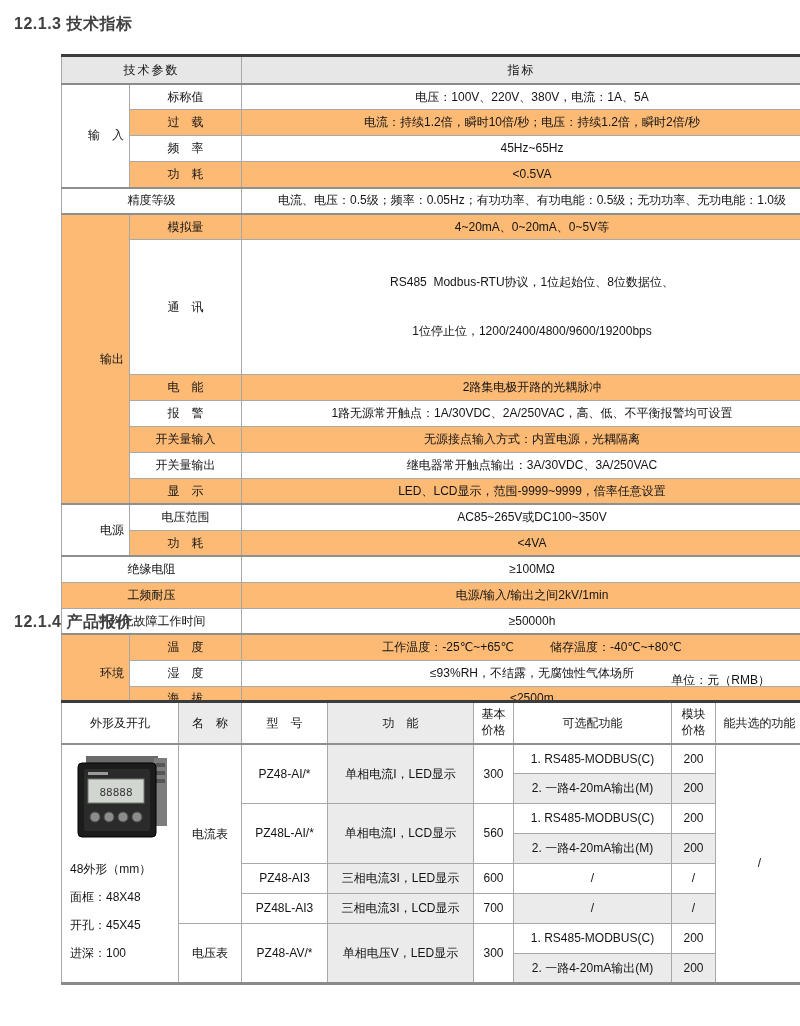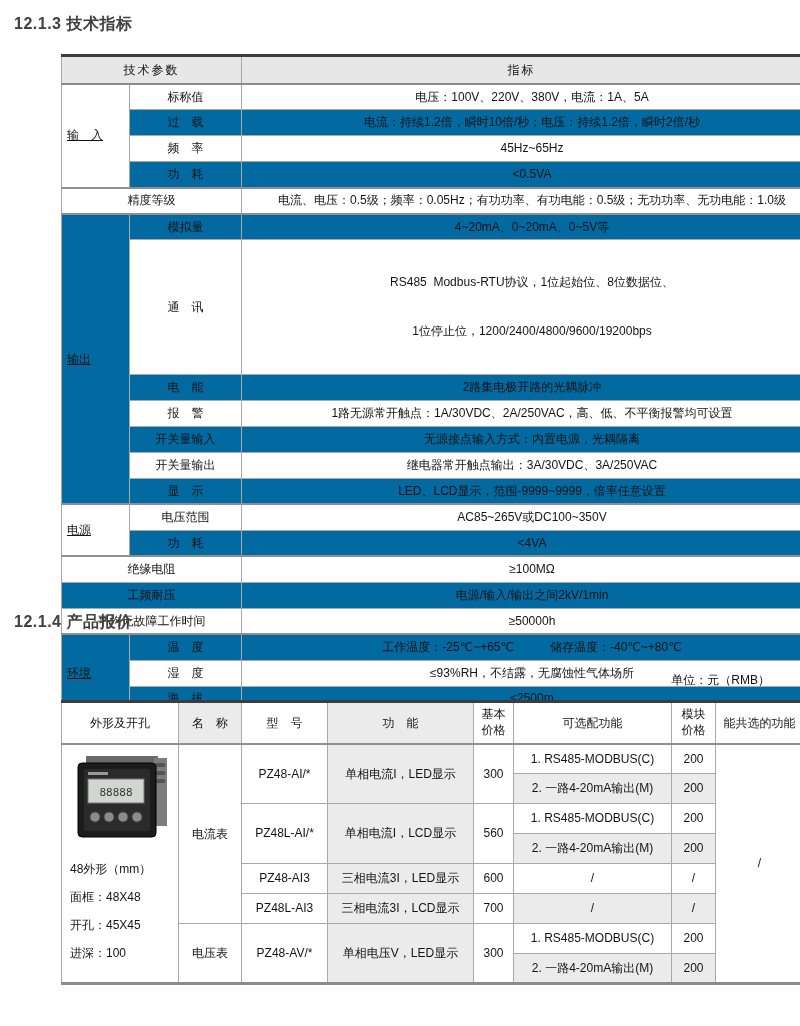--- a/index.html
+++ b/index.html
@@ -22,23 +22,23 @@
     border:1px solid #a8a8a8;font-size:12px;font-weight:normal;
     padding:2px 5px;vertical-align:middle;overflow:hidden;
     line-height:1.35;
   }
   
   #t1{top:54px;width:740px;border-top:3px solid #3c3c3c;border-bottom:3px solid #3c3c3c;}
   #t1 tr{height:26px;}
   #t1 tr.hdr{height:28px;}
   #t1 tr.tall{height:52px;}
   #t1 td.hc{background:#e7e7e7;text-align:center;letter-spacing:2px;border-bottom:2px solid #8a8a8a;}
-  #t1 tr.g td{background:#0369a1;}
+  #t1 tr.g td{background:#fdba74;}
   #t1 tr.w td{background:#ffffff;}
-  #t1 td.grp{background:#ffffff;text-align:left;text-decoration:underline;}
+  #t1 td.grp{background:#ffffff;text-align:right;}
   #t1 td.lb{text-align:center;}
   #t1 td.val{text-align:center;padding-left:26px;white-space:pre-wrap;}
   #t1 tr.sep td{border-top:2px solid #8f8f8f;}
   
   #t2{top:700px;width:742px;border-top:3px solid #3c3c3c;border-bottom:3px solid #8a8a8a;}
   #t2 tr{height:30px;}
   #t2 tr.hdr{height:42px;}
   #t2 td{text-align:center;background:#fff;}
   #t2 td.hd{border-bottom:2px solid #8f8f8f;}
   #t2 td.sh{background:#ebebeb;}

